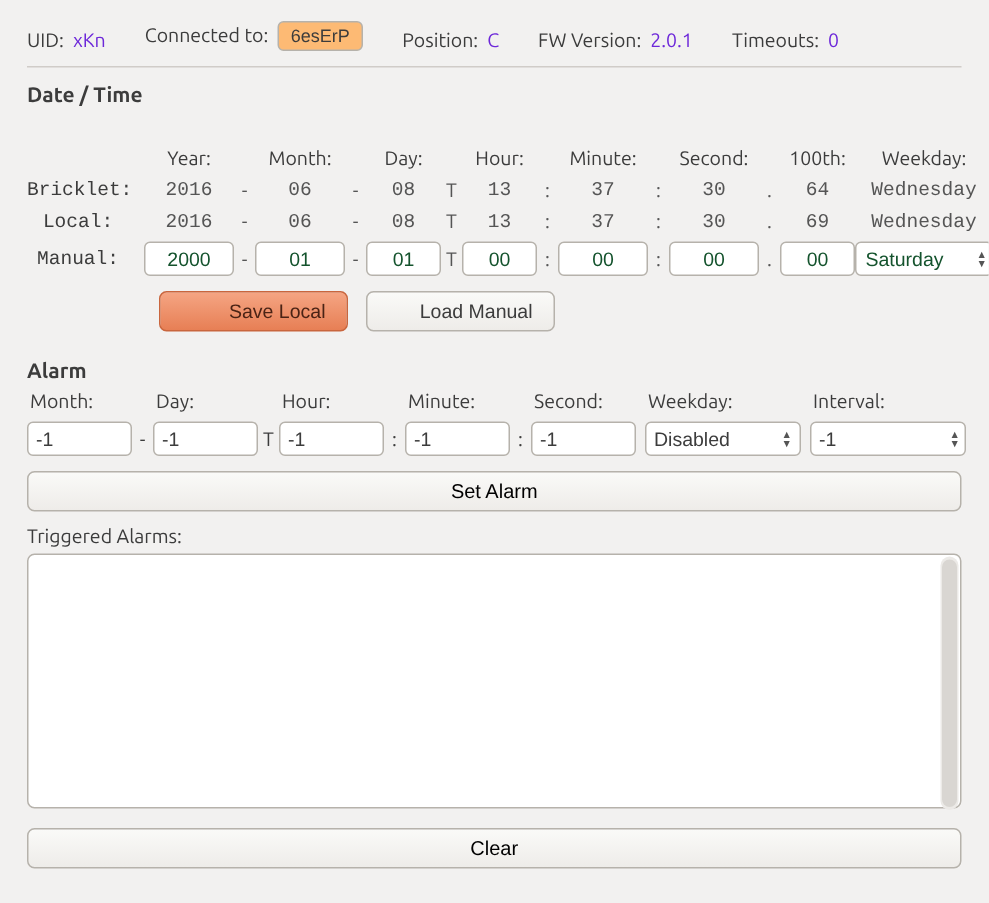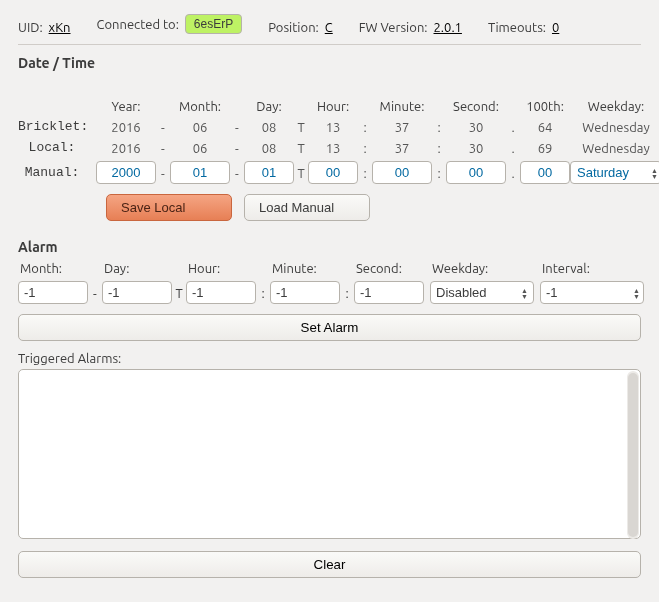--- a/index.html
+++ b/index.html
@@ -15,24 +15,24 @@
   .header-row {
     display: flex;
     gap: 26px;
     align-items: flex-end;
     padding-bottom: 10px;
     border-bottom: 1px solid #d0ccc8;
     margin-bottom: 10px;
   }
   .header-item { display: flex; gap: 6px; align-items: center; }
   .header-item .lbl { color: #3c3c3c; }
-  .header-item .val { color: #000000; text-decoration: underline; }
+  .header-item .val { color: #6d28d9; }
   .btn-small {
     border: 1px solid #b6b2ab;
-    background: #bef264;
+    background: #fdba74;
     border-radius: 4px;
     padding: 2px 8px;
     font-size: 12px;
     color: #3c3c3c;
     cursor: pointer;
   }
   .section-title { font-weight: bold; font-size: 14px; margin: 8px 0 6px 0; }
 
   
   .dt-grid {
@@ -40,44 +40,44 @@
     grid-template-columns: 78px 60px 14px 60px 14px 50px 14px 50px 14px 60px 14px 60px 14px 50px 92px;
     gap: 0;
     align-items: center;
     text-align: center;
     row-gap: 6px;
     margin-top: 28px;
   }
   .dt-grid .rowlabel { text-align: center; padding-right: 10px; font-family: Liberation Mono, monospace; }
   .dt-grid .hdr { color: #3c3c3c; }
   .dt-grid .sep { text-align: center; color: #555; }
-  .dt-grid .val { color: #555; }
+  .dt-grid .val { color: #555; font-family: Liberation Mono, monospace; }
   .dt-grid input, .dt-grid select {
     width: 100%;
     font-size: 13px;
     padding: 3px 4px;
     border: 1px solid #b6b2ab;
     border-radius: 4px;
     background: #fff;
     text-align: center;
-    color: #0369a1;
+    color: #14532d;
   }
   .weekday-select { position: relative; }
   .weekday-select select { text-align: left; padding-left: 6px; -webkit-appearance: none; appearance: none; padding-right: 18px; }
   .weekday-select .arrows {
     position: absolute; right: 4px; top: 50%; transform: translateY(-50%);
     display: flex; flex-direction: column; gap: 0; font-size: 7px; color: #555; line-height: 6px;
     pointer-events: none;
   }
 
   .btn-row { display: flex; gap: 12px; margin-top: 10px; margin-left: 88px; }
   .btn {
     flex: 0 0 auto;
     min-width: 126px;
-    text-align: left;
+    text-align: right;
     padding: 5px 14px;
     border: 1px solid #b6b2ab;
     border-radius: 5px;
     background: linear-gradient(#fafaf8, #eeece9);
     font-size: 13px;
     color: #3c3c3c;
     cursor: pointer;
   }
   .btn-primary {
     background: linear-gradient(#f5a583, #e77f55);

